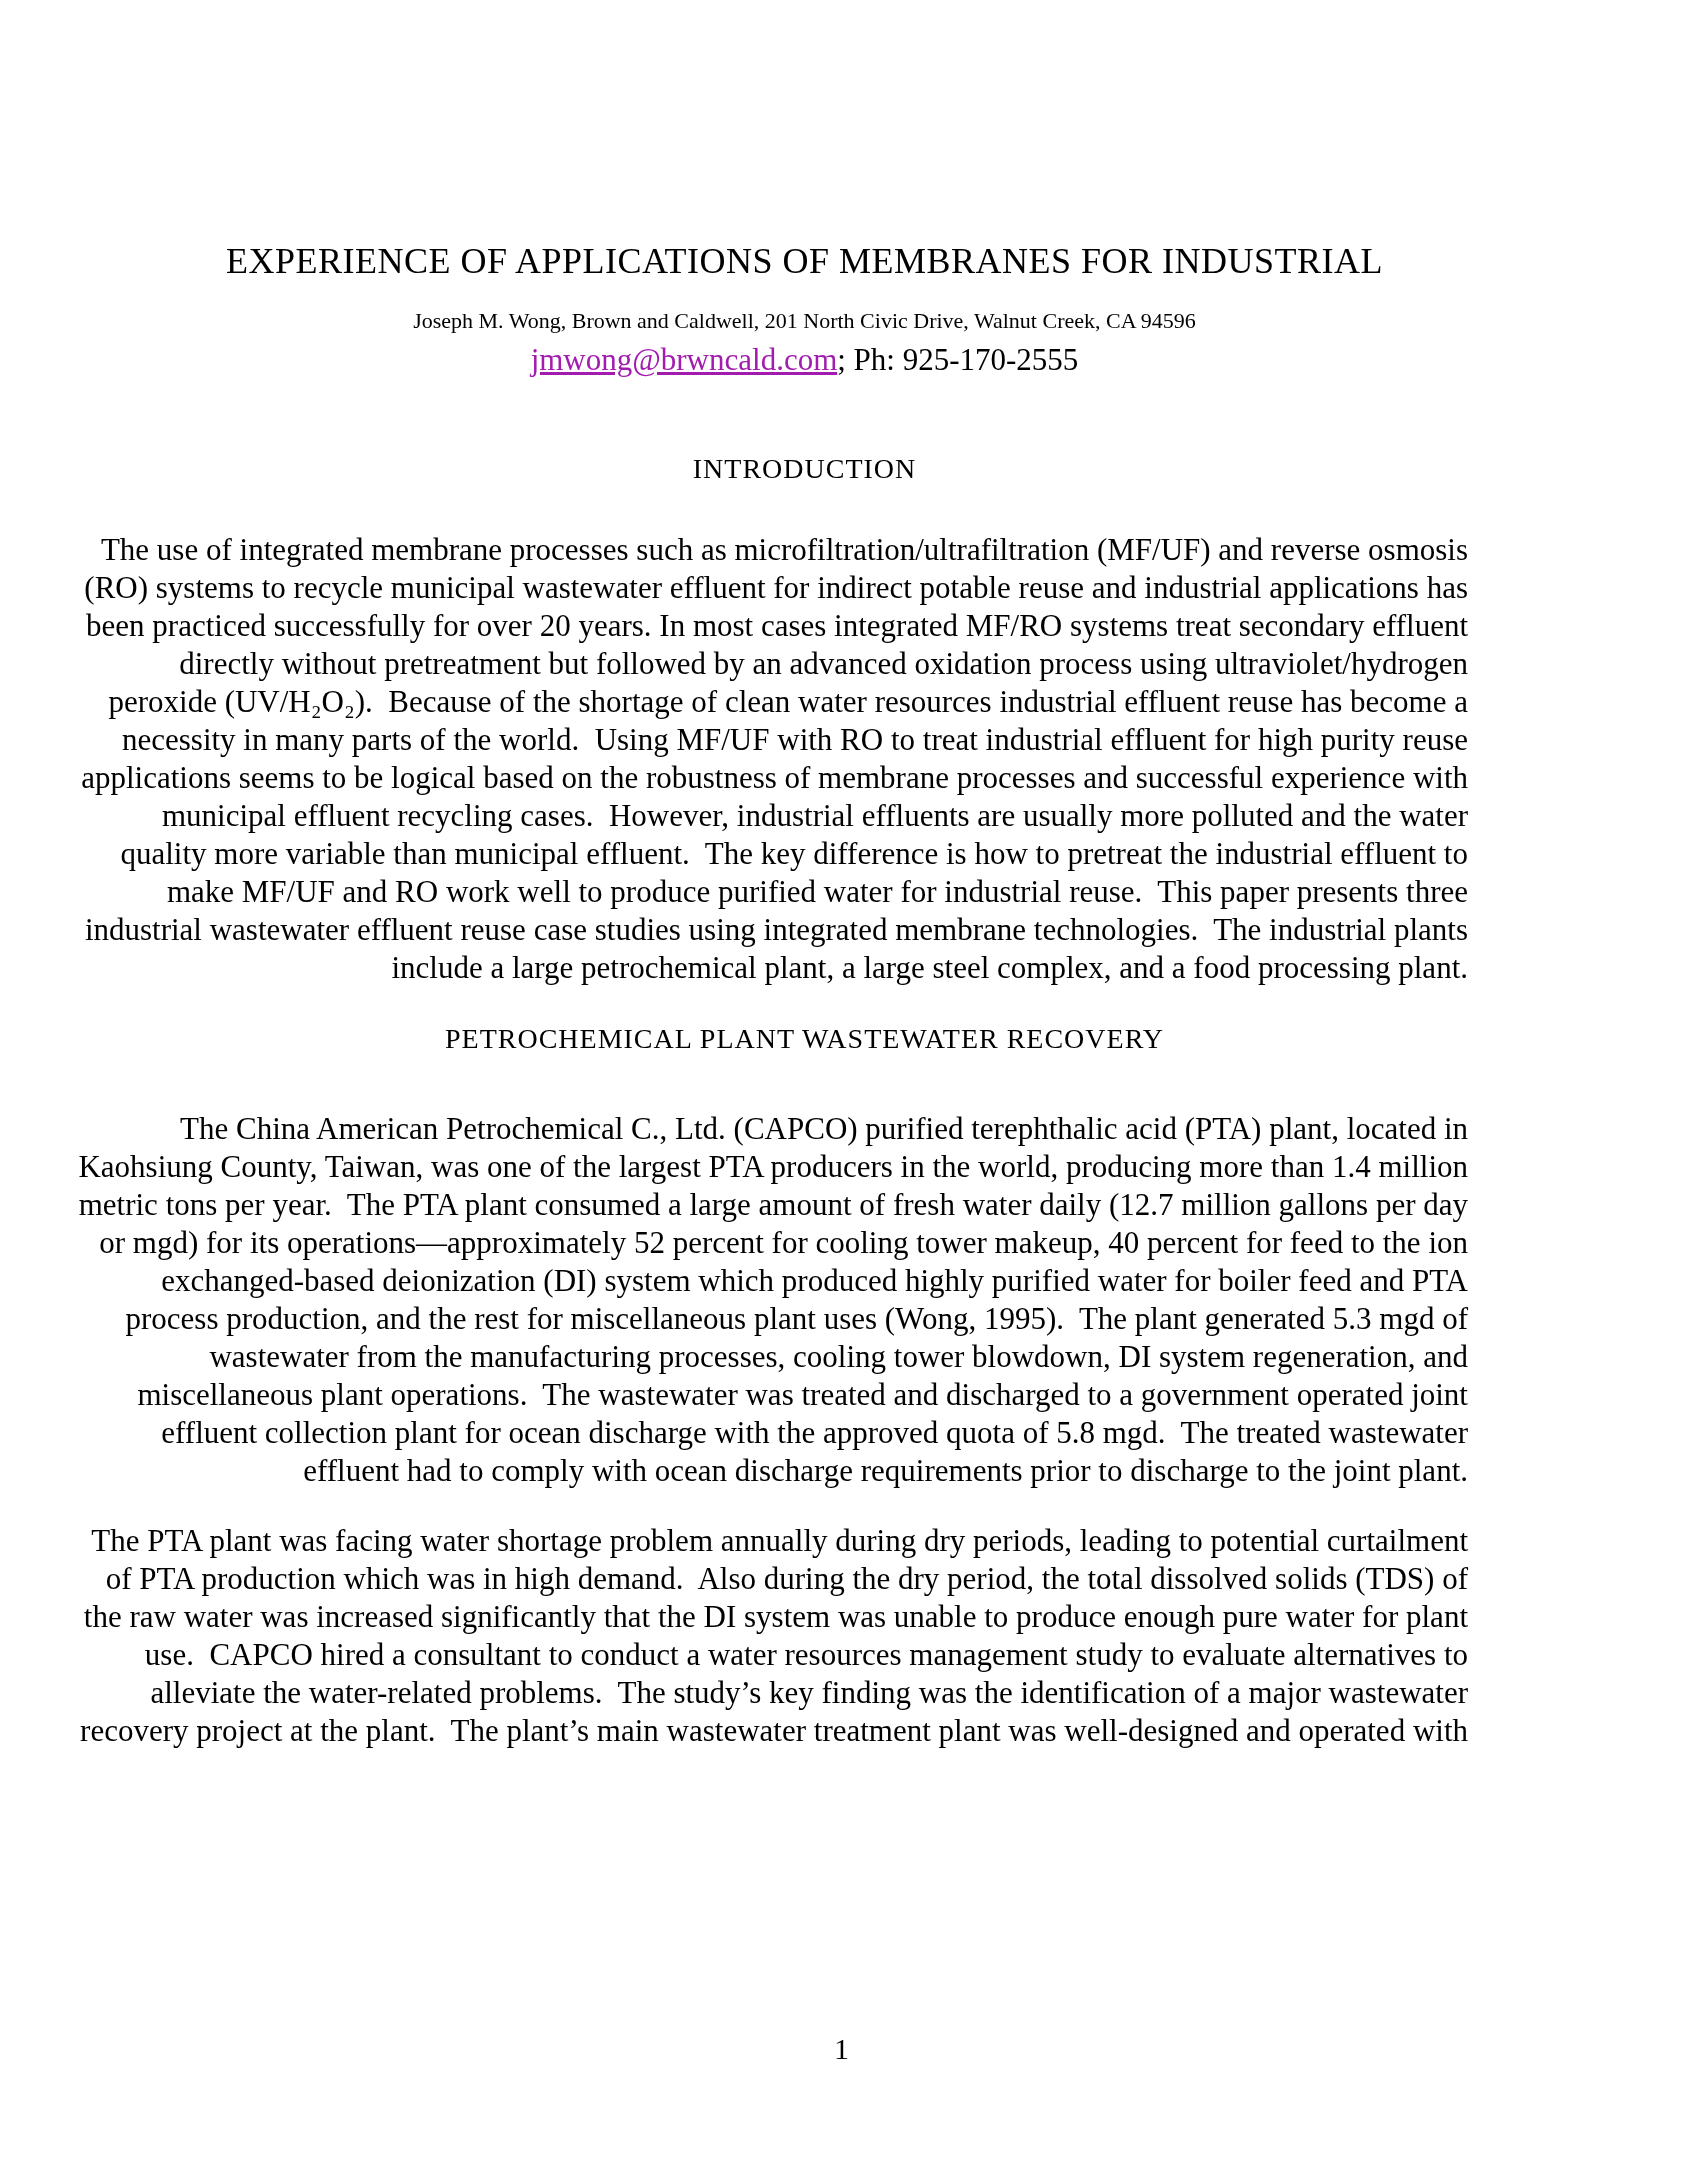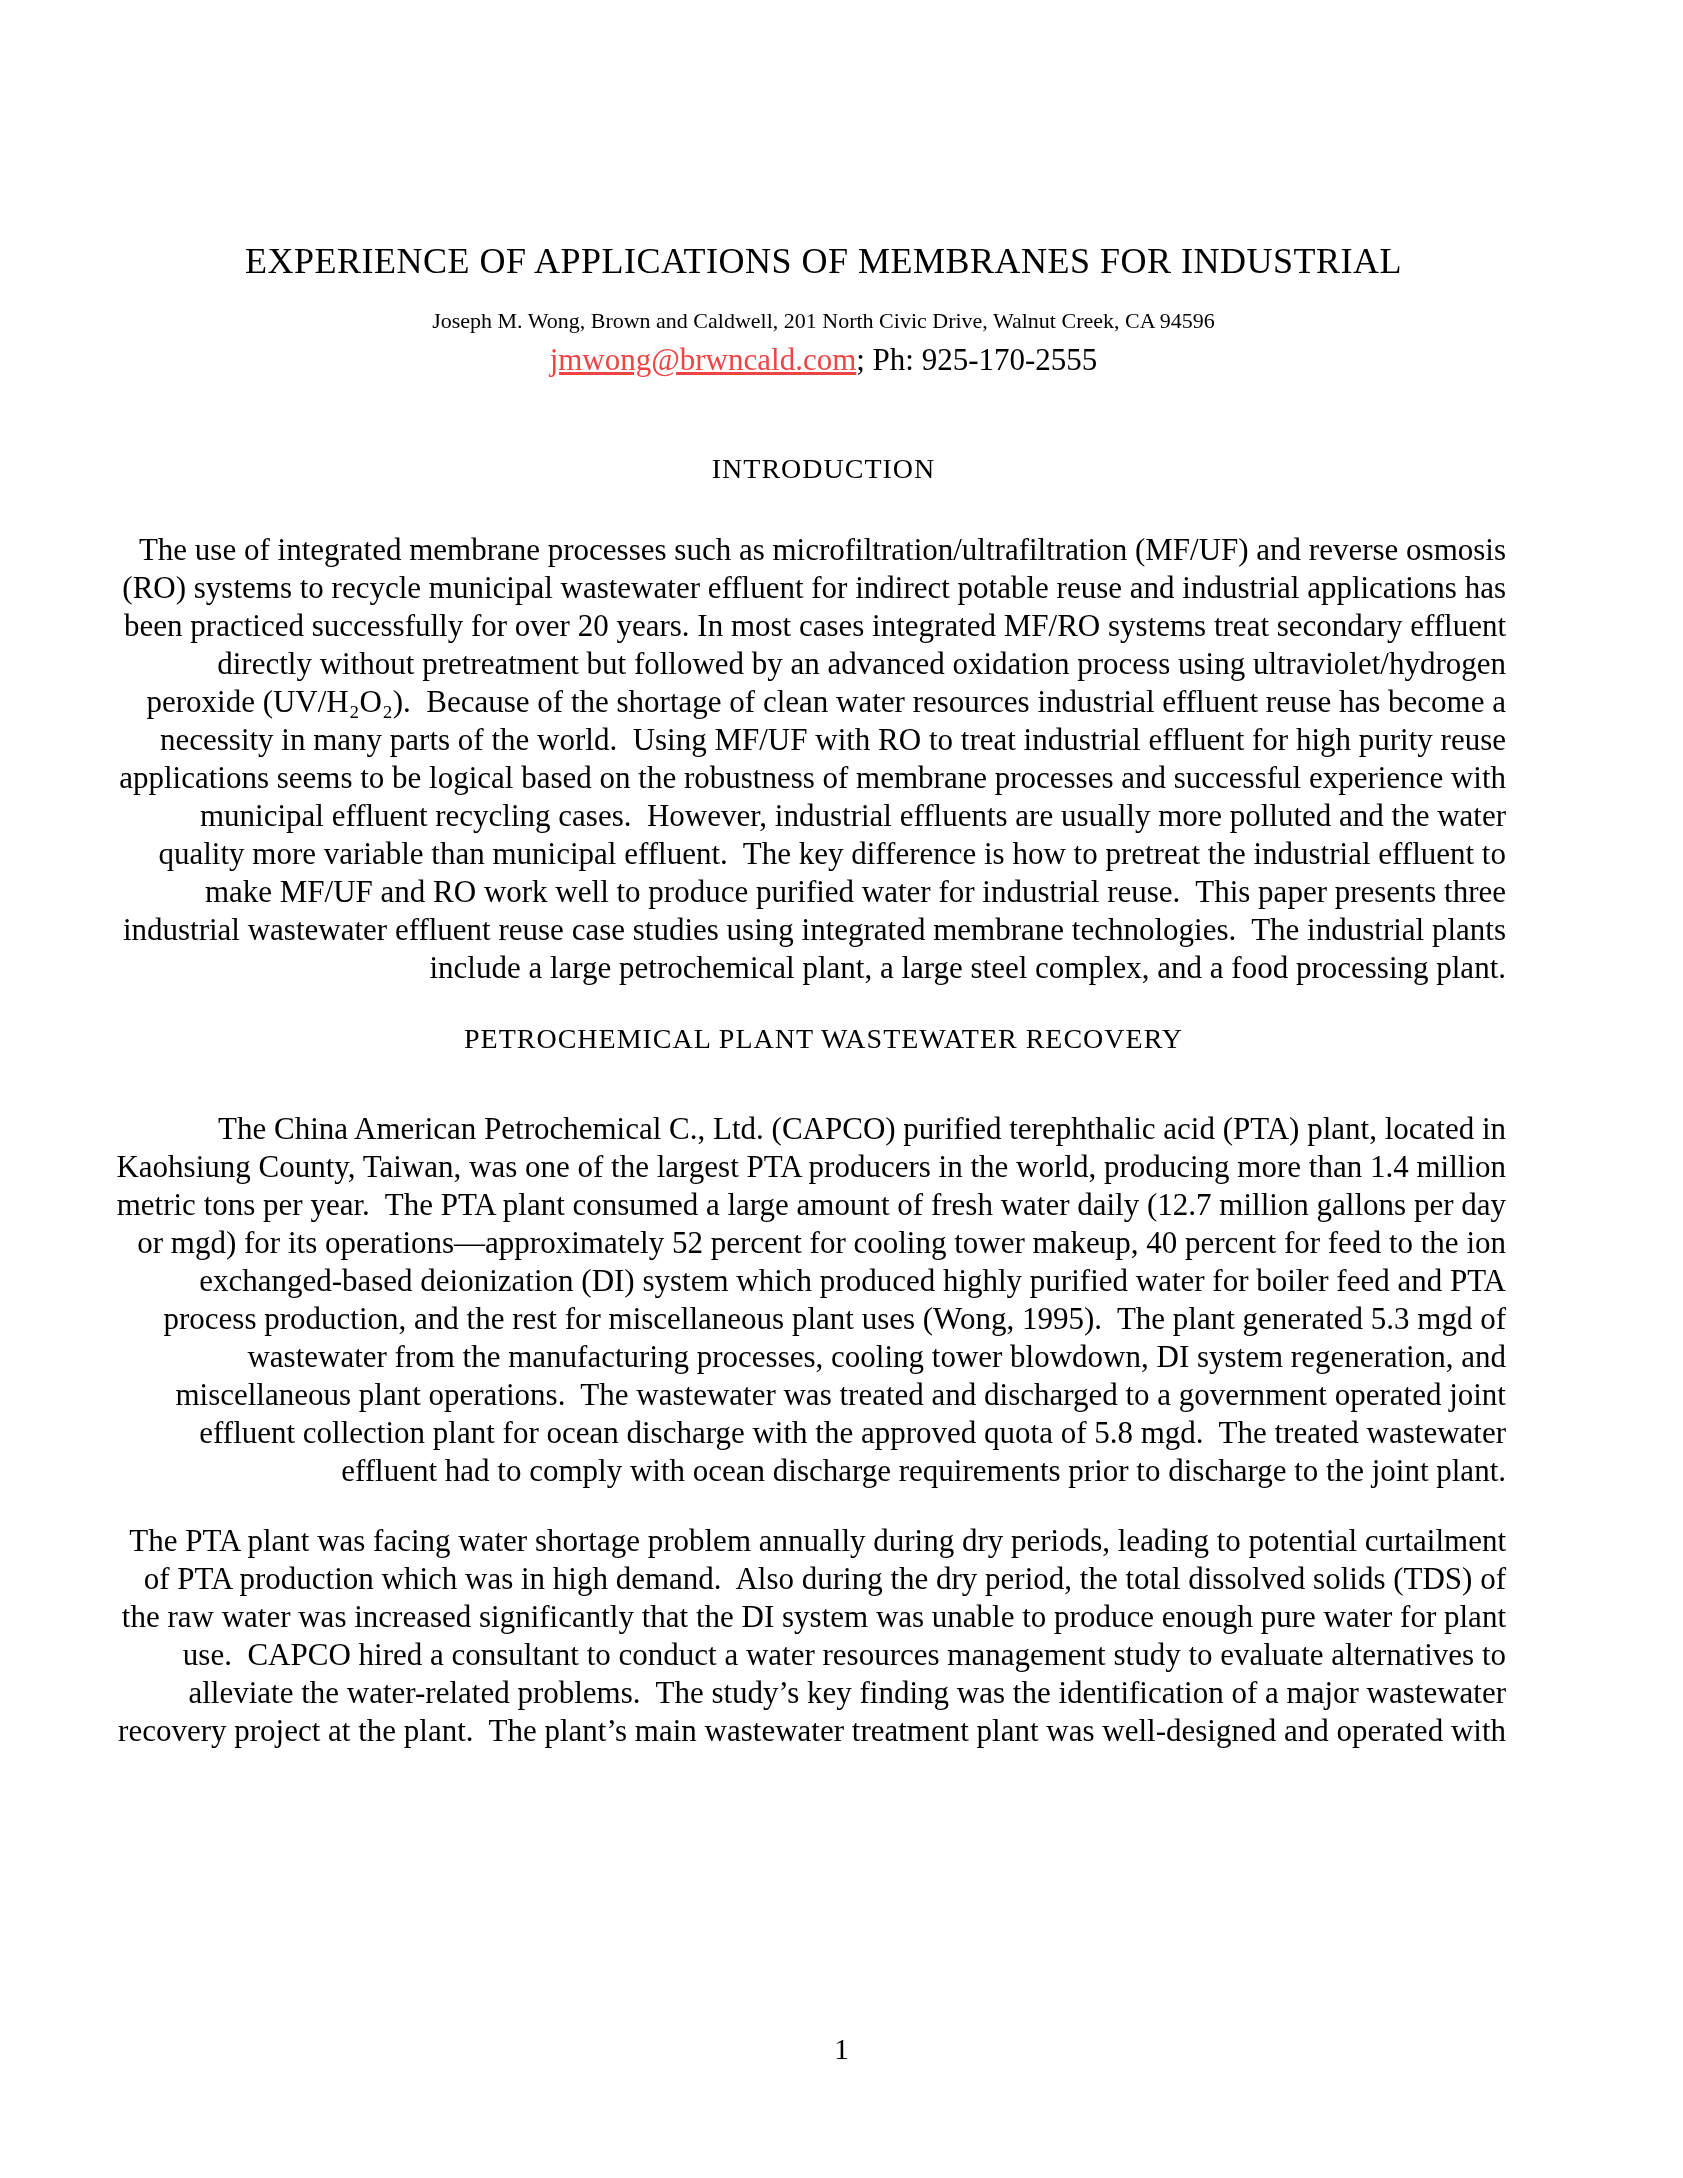--- a/index.html
+++ b/index.html
@@ -8,21 +8,21 @@
     background: #ffffff;
   }
   .page {
     position: relative;
     width: 1683px;
     height: 2178px;
     box-sizing: border-box;
     background: #ffffff;
     color: #000000;
     font-family: "Liberation Serif", "DejaVu Serif", serif;
-    padding: 238px 144px 0 108px;
+    padding: 238px 144px 0 70px;
     overflow: hidden;
   }
   .doc-title {
     font-size: 36px;
     font-weight: normal;
     line-height: 46px;
     text-align: center;
     margin: 0;
     letter-spacing: 0.5px;
   }
@@ -33,21 +33,21 @@
     line-height: 38px;
     margin: 18px 0 0 0;
   }
   .contact-line {
     text-align: center;
     font-size: 31px;
     line-height: 40px;
     margin: 0;
   }
   .email-link {
-    color: #ef4444;
+    color: #a21caf;
     text-decoration: underline;
     cursor: pointer;
   }
   .section-heading {
     font-size: 28px;
     font-weight: normal;
     text-align: center;
     line-height: 40px;
     letter-spacing: 1px;
     margin: 0;

